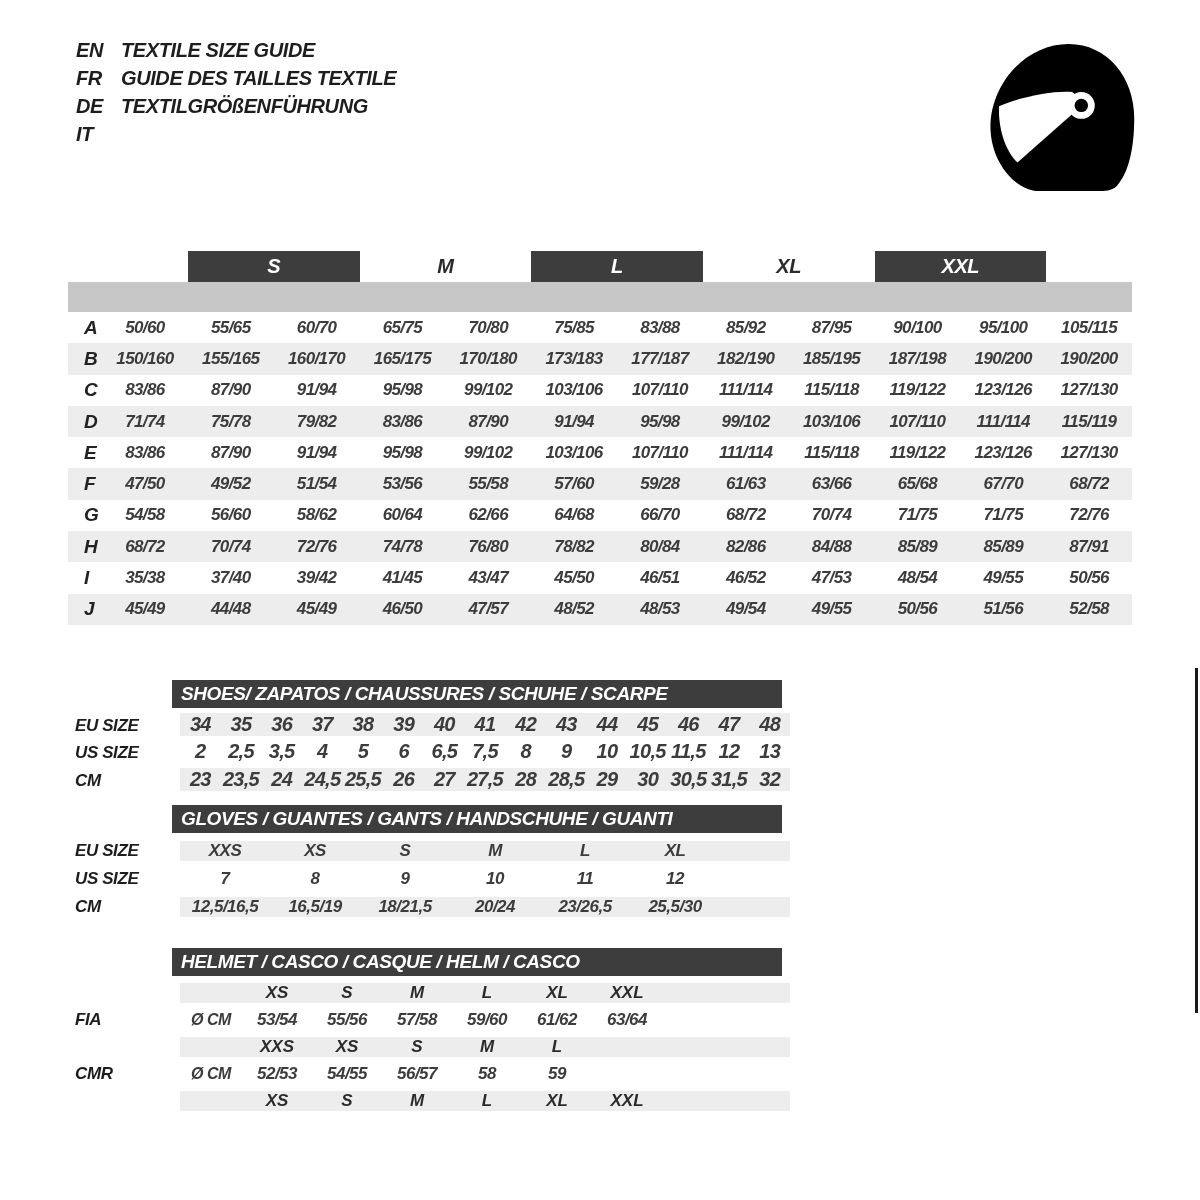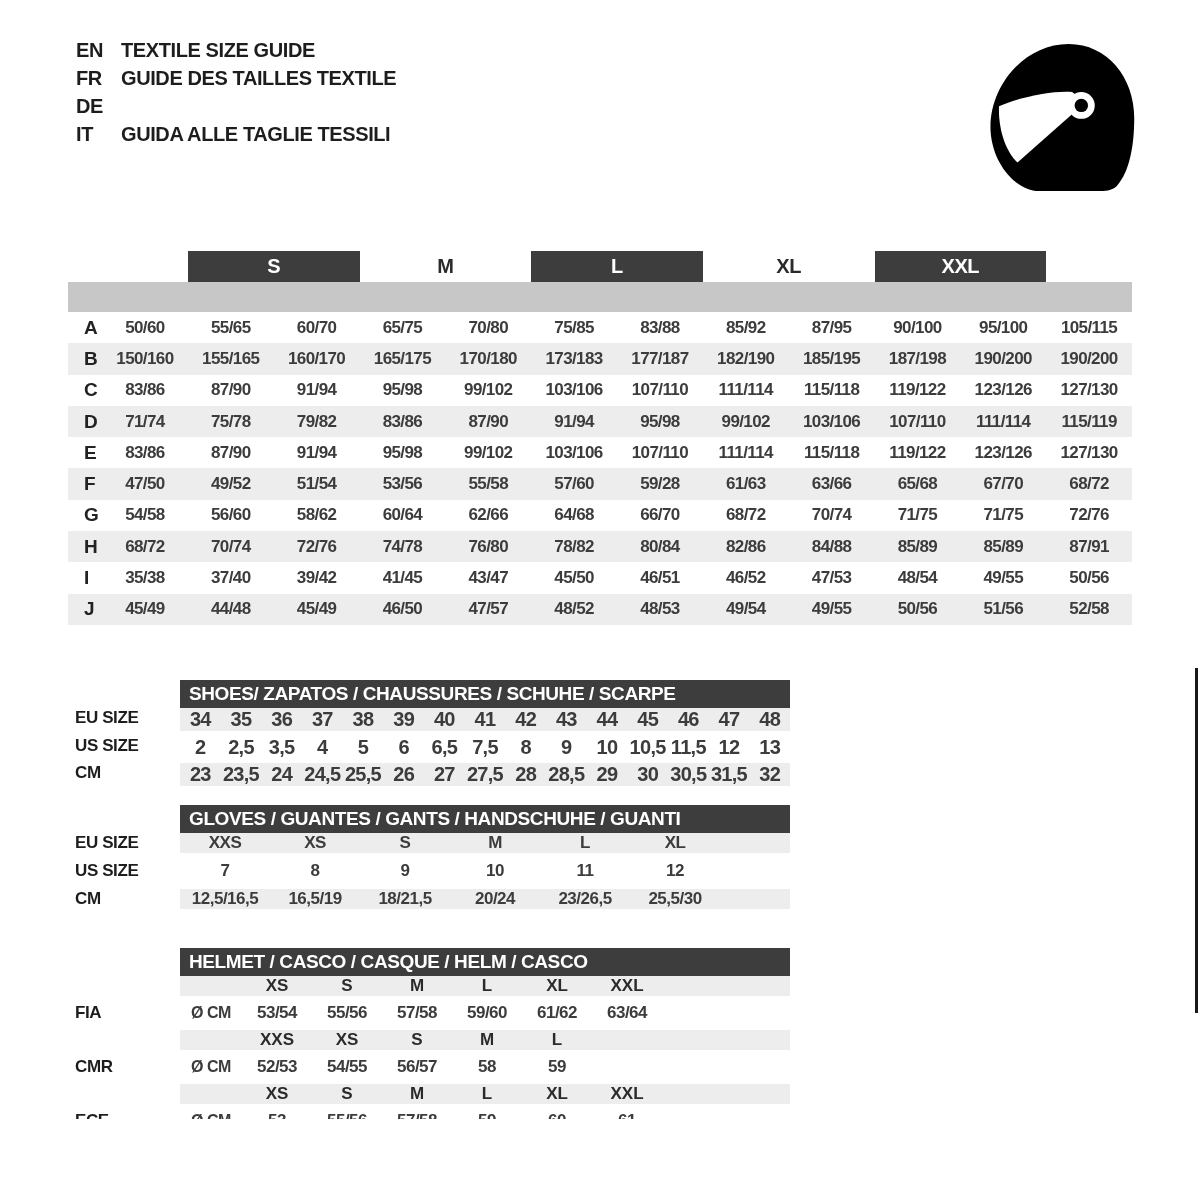--- a/index.html
+++ b/index.html
@@ -1,17 +1,17 @@
 <!DOCTYPE html>
 <html><head>
 <meta charset="utf-8">
 <style>
   * { margin:0; padding:0; box-sizing:border-box; }
   body { background:#fff; font-family:"Liberation Sans", sans-serif; }
-  .page { position:relative; width:1200px; height:1119px; background:#ffffff; overflow:hidden; color:#1d1d1d; }
+  .page { position:relative; width:1200px; height:1119px; background:#ffffff; overflow:hidden; color:#1d1d1d;font-style:italic; }
 
   
   .lang-block { position:absolute; left:76px; top:36px; }
   .lang-row { display:flex; line-height:28px; font-size:20px; font-weight:bold; letter-spacing:-0.4px; }
   .lang-code { width:45px; flex:0 0 45px; }
 
   
   .helmet-icon { position:absolute; left:978px; top:34px; width:168px; height:168px; }
 
   
@@ -25,28 +25,28 @@
   .c910 { grid-column:9/11; } .c1112 { grid-column:11/13; }
   .num-row { height:30px; background:#c7c7c7; align-items:center; }
   .ncell { text-align:center; font-weight:bold; font-size:19px; color:#333; letter-spacing:-0.4px; }
   .contents { display:contents; }
   .mrow { height:31.3px; align-items:center; }
   .mrows > .mrow:nth-child(even) { background:#ededed; }
   .mletter { padding-left:16px; font-weight:bold; font-size:19px; color:#222; }
   .mcell { text-align:center; font-weight:bold; font-size:17px; color:#3c3c3c; letter-spacing:-0.6px; }
 
   
-  .section-title { position:absolute; left:180px; width:610px; height:28px; background:#3d3d3d; color:#fff;
+  .section-title { position:absolute; left:172px; width:610px; height:28px; background:#3d3d3d; color:#fff;
     display:flex; align-items:center; padding-left:9px; font-weight:bold; font-size:19px; letter-spacing:-0.4px; }
   .shoes-title { top:680px; } .gloves-title { top:805px; } .helmet-title { top:948px; }
 
   
   .rowset { position:absolute; left:75px; width:715px; }
   .shoes-rows { top:708px; } .gloves-rows { top:833px; } .helmet-rows { top:976px; }
-  .srow, .hrow { display:flex; align-items:flex-start; }
+  .srow, .hrow { display:flex; align-items:flex-end; }
   .srow { height:27.5px; } .grow2 { height:28px; } .hrow { height:27px; }
   .slabel, .hlabel { width:105px; flex:0 0 105px; font-weight:bold; font-size:17px; display:flex; align-items:center; letter-spacing:-0.4px; }
   .sband { flex:1; display:grid; grid-template-columns:repeat(15,1fr); align-items:center; }
   .gband { flex:1; display:grid; grid-template-columns:repeat(6,90px) 1fr; align-items:center; }
   .hband { flex:1; display:grid; grid-template-columns:62px repeat(6,70px) 1fr; align-items:center; }
   .shoes-rows .srow:nth-child(odd) .sband,
   .gloves-rows .srow:nth-child(odd) .gband,
   .hrow.sizes .hband { background:#ededed; }
   .scell { text-align:center; font-weight:bold; font-size:20px; color:#3c3c3c; letter-spacing:-0.7px; }
   .gcell, .hcell { text-align:center; font-weight:bold; font-size:17px; color:#3c3c3c; letter-spacing:-0.5px; }
@@ -71,24 +71,24 @@
   <div class="lang-row">
       <div class="lang-code">EN</div>
       <div class="lang-label">TEXTILE SIZE GUIDE</div>
     </div>
       <div class="lang-row">
       <div class="lang-code">FR</div>
       <div class="lang-label">GUIDE DES TAILLES TEXTILE</div>
     </div>
       <div class="lang-row">
       <div class="lang-code">DE</div>
+      <div class="lang-label">TEXTILGRÖßENFÜHRUNG</div>
     </div>
       <div class="lang-row">
       <div class="lang-code">IT</div>
-      <div class="lang-label">GUIDA ALLE TAGLIE TESSILI</div>
     </div>
     </div>
 
   <div class="helmet-icon">
     <svg viewBox="0 0 100 100" width="168" height="168" aria-hidden="true">
       <path d="M54 6 C77 6 93 26 93 50 C93 67 90 82 83 90 C81 92.5 77 93.5 73 93.5 L36 93.5 C24 93.5 9 79 7.5 58 C6 32 27 6 54 6 Z" fill="#000"></path>
       <path d="M12.5 43 C25 37.5 45 33.5 56 34.5 C60.5 37.5 61.5 42 58.5 45.5 L23.5 76.5 C16.5 70 12 57 12.5 43 Z" fill="#fff"></path>
       <circle cx="61.5" cy="42.5" r="8" fill="#fff"></circle>
       <circle cx="61.5" cy="42.5" r="4" fill="#000"></circle>
     </svg>

